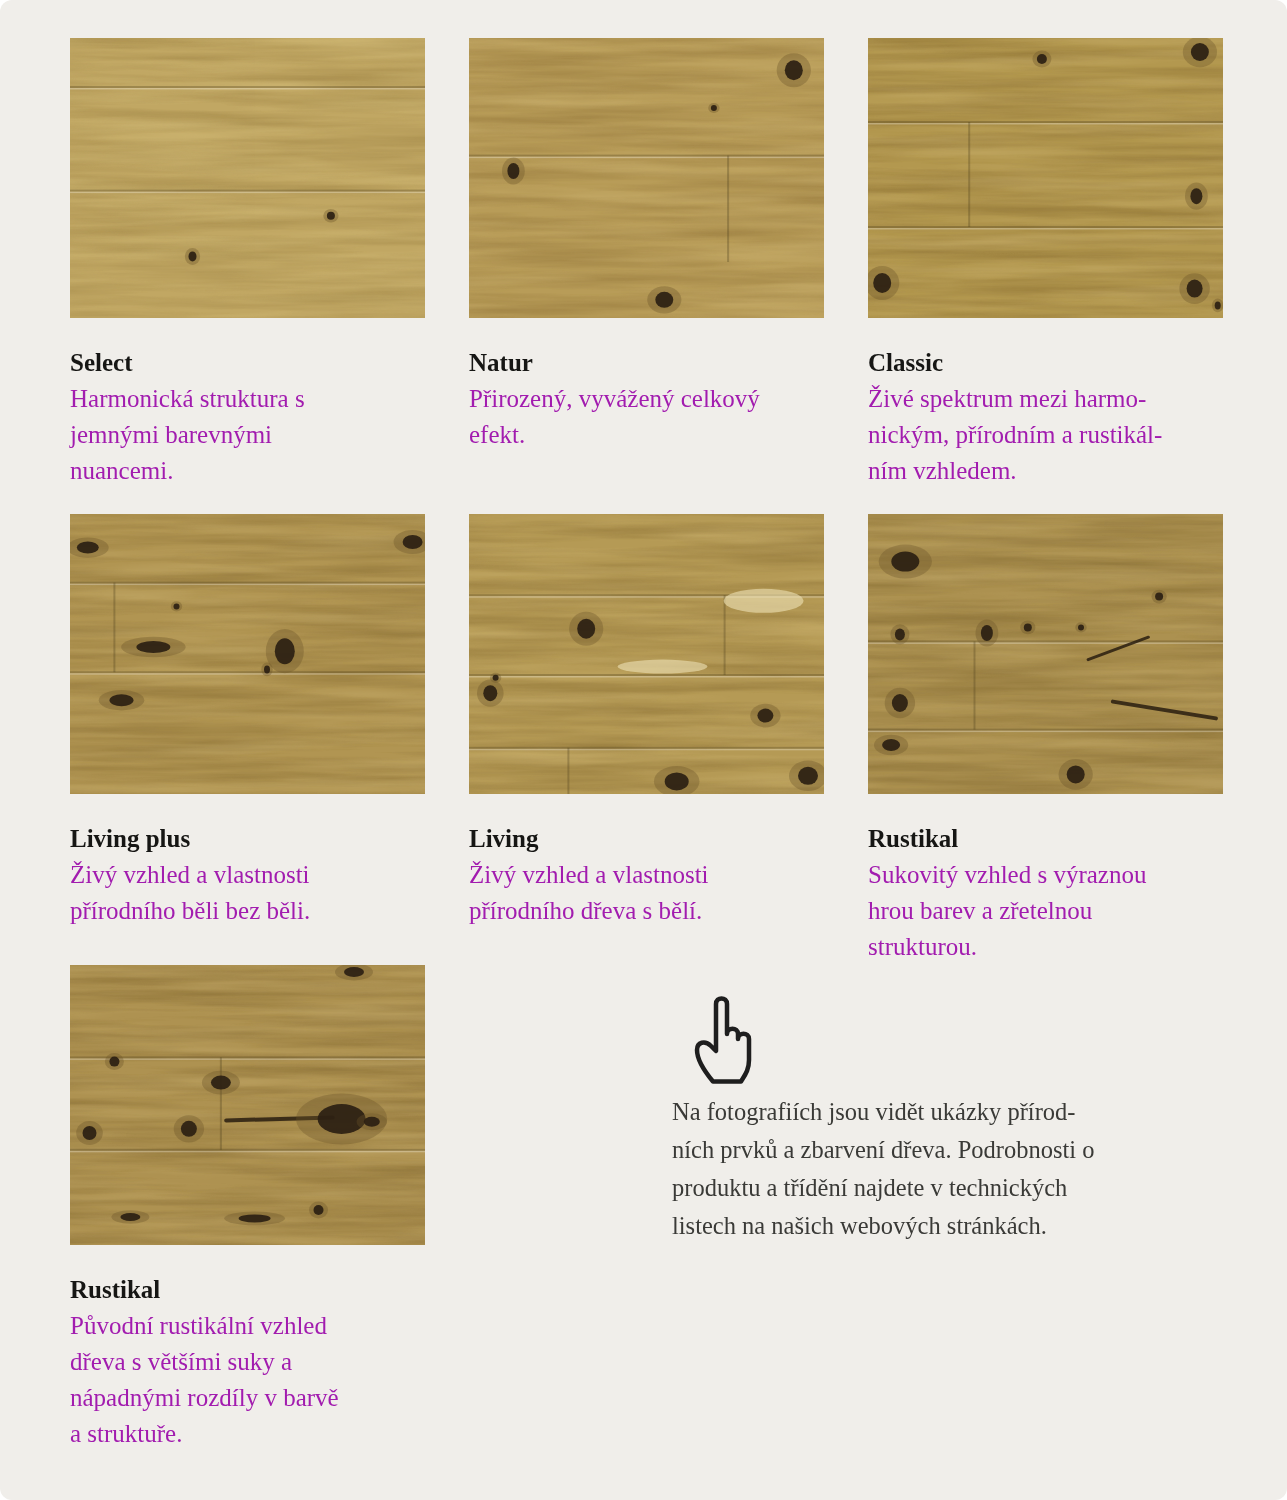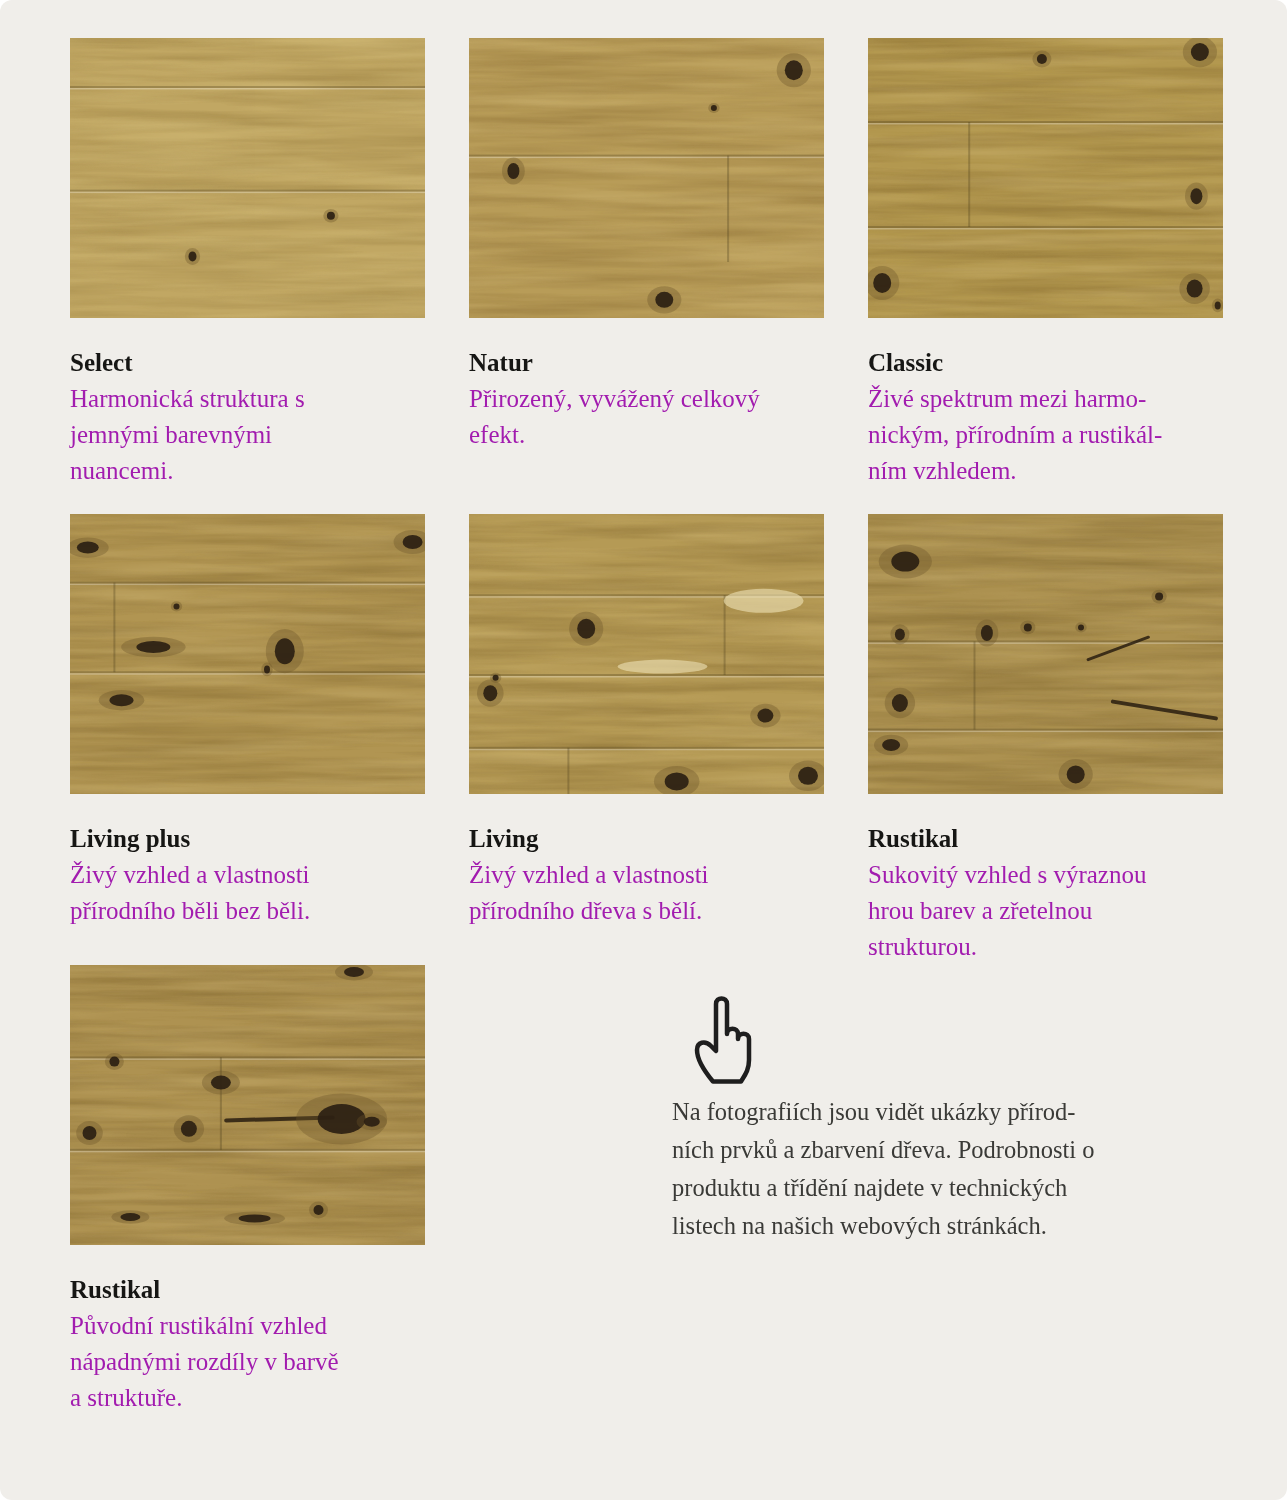--- a/index.html
+++ b/index.html
@@ -340,20 +340,21 @@
             <ellipse cx="184.6" cy="253.4" rx="30.4" ry="6.8" fill="#6b5328" opacity="0.35"></ellipse>
             <ellipse cx="184.6" cy="253.4" rx="16" ry="4" fill="#2b2012" opacity="0.92"></ellipse>
             <ellipse cx="248.5" cy="245.0" rx="9.5" ry="8.5" fill="#6b5328" opacity="0.35"></ellipse>
             <ellipse cx="248.5" cy="245.0" rx="5" ry="5" fill="#2b2012" opacity="0.92"></ellipse>
             <ellipse cx="60.4" cy="252.0" rx="19.0" ry="6.8" fill="#6b5328" opacity="0.35"></ellipse>
             <ellipse cx="60.4" cy="252.0" rx="10" ry="4" fill="#2b2012" opacity="0.92"></ellipse>
     </svg></div>
       <div class="caption">
         <div class="title">Rustikal</div>
         <div class="line">Původní rustikální vzhled</div>
+        <div class="line">dřeva s většími suky a</div>
         <div class="line">nápadnými rozdíly v barvě</div>
         <div class="line">a struktuře.</div>
       </div>
     </div>
 
     <div class="note">
       <svg class="hand" width="72" height="96" viewBox="0 0 72 96" fill="none" stroke="#1e1e1e" stroke-width="4.5" stroke-linecap="round" stroke-linejoin="round">
         <path d="M25 92.5
                  C20 86.5 9 72 9 61
                  C9 53 17 51 23 57

